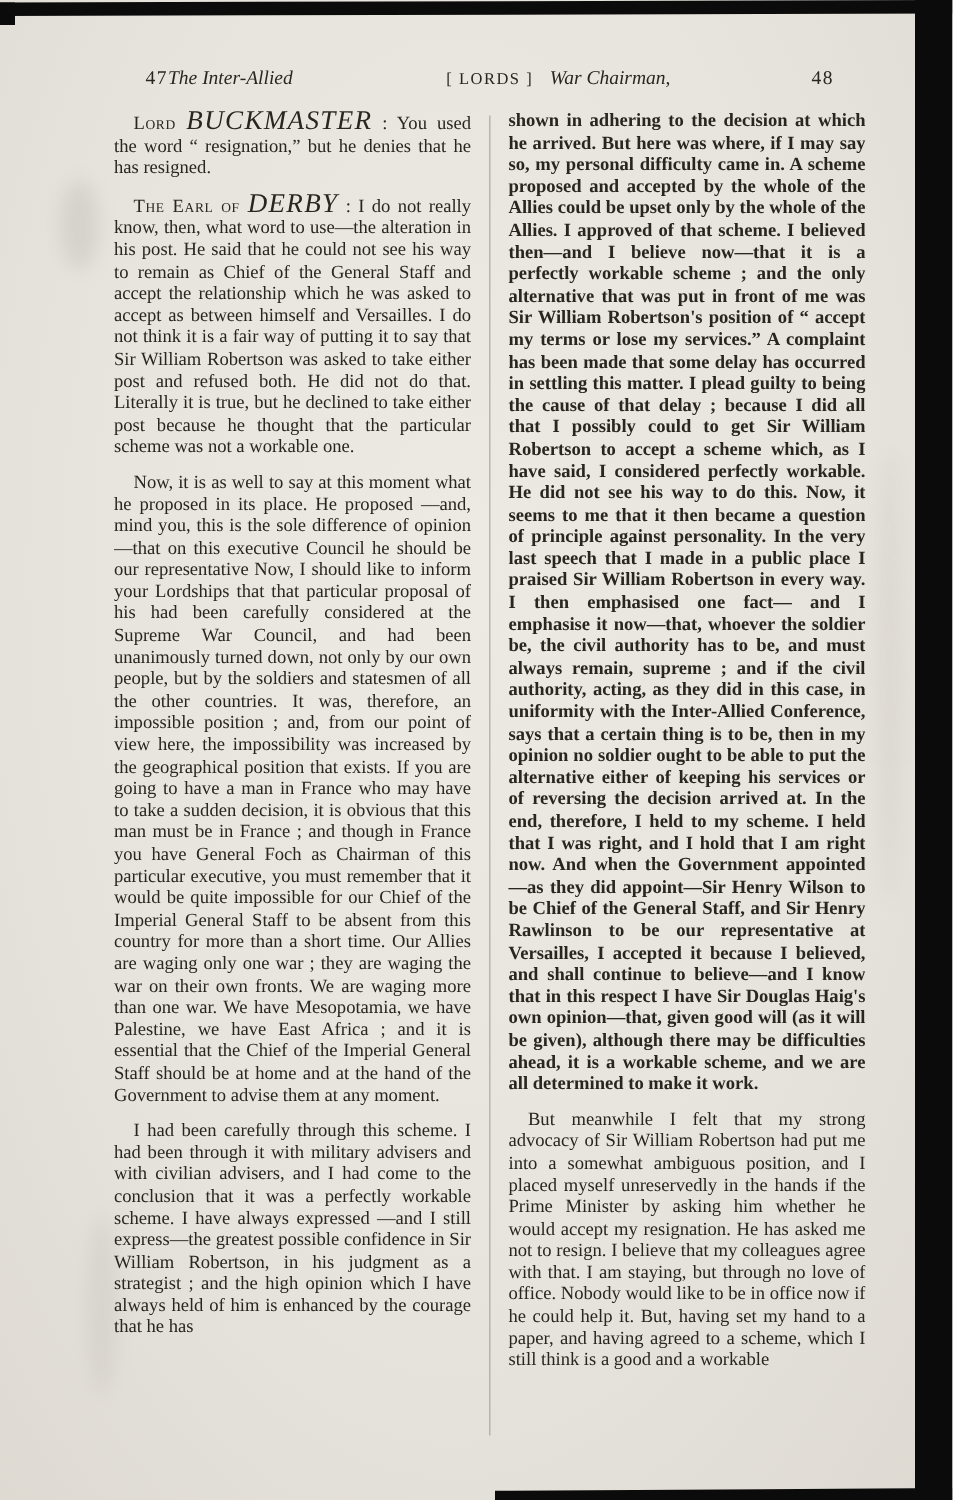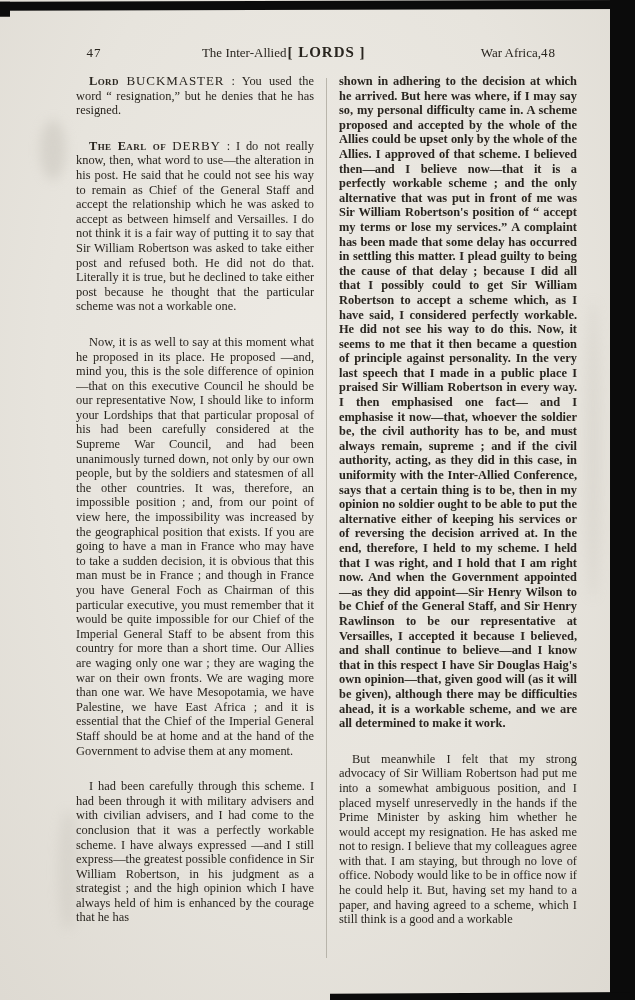--- a/index.html
+++ b/index.html
@@ -23,53 +23,53 @@
   .s1{left:40px;top:120px;width:26px;height:60px;}
   .s2{left:58px;top:810px;width:20px;height:120px;opacity:.25;}
   .s3{left:585px;top:300px;width:16px;height:300px;opacity:.2;}
 
   .content{position:absolute;left:76px;top:44px;width:501px;}
   .running-head{
     display:grid;grid-template-columns:36px 1fr 80px 1fr 36px;
     align-items:baseline;font-size:13px;margin-bottom:13px;
   }
   .rh-num{letter-spacing:1px;}
-  .rh-num.left{text-align:center;}
+  .rh-num.left{text-align:right;}
   .rh-num.right{text-align:left;}
-  .rh-title{text-align:right;}
-  .rh-chamber{text-align:center;letter-spacing:1px;font-size:15px;font-weight:bold;}
+  .rh-title{font-style:italic;text-align:left;}
+  .rh-chamber{text-align:center;letter-spacing:1px;font-size:11px;}
 
   .columns{display:flex;gap:12px;height:928px;overflow:hidden;}
   .col{width:244px;text-align:justify;font-size:12.4px;line-height:14.6px;}
   .divider{width:1px;background:#a8a499;margin-top:4px;height:880px;opacity:.75;}
 
   .para{margin:0;text-indent:13px;}
-  .para + .para{margin-top:21px;}
+  .para + .para{margin-top:9px;}
   .para.no-indent{text-indent:0;font-weight:bold;}
-  .sp-prefix{font-variant:small-caps;letter-spacing:.4px;font-weight:bold;}
-  .sp-name{letter-spacing:.9px;font-size:13px;}
+  .sp-prefix{font-variant:small-caps;letter-spacing:.4px;}
+  .sp-name{letter-spacing:.9px;font-size:18px;font-style:italic;}
 </style>
 </head>
 <body>
 
 <div class="page">
   <div class="bar-top"></div>
   <div class="bar-right"></div>
   <div class="bar-bottom"></div>
   <div class="smudge s1"></div>
   <div class="smudge s2"></div>
   <div class="smudge s3"></div>
 
   <div class="content">
 
     <header class="running-head">
       <span class="rh-num left">47</span>
       <span class="rh-title">The Inter-Allied</span>
       <span class="rh-chamber">[ LORDS ]</span>
-      <span class="rh-title">War Africa,</span>
+      <span class="rh-title">War Chairman,</span>
       <span class="rh-num right">48</span>
     </header>
 
     <div class="columns">
 
       <div class="col">
         <p class="para"><span class="sp-prefix">Lord </span><span class="sp-name">BUCKMASTER</span><span class="sp-sep"> : </span><span>You used the word “ resignation,” but he denies that he has resigned.</span></p>
 
         <p class="para"><span class="sp-prefix">The Earl of </span><span class="sp-name">DERBY</span><span class="sp-sep"> : </span><span>I do not really know, then, what word to use—the alteration in his post.  He said that he could not see his way to remain as Chief of the General Staff and accept the relationship which he was asked to accept as between himself and Versailles.  I do not think it is a fair way of putting it to say that Sir William Robertson was asked to take either post and refused both.  He did not do that.  Literally it is true, but he declined to take either post because he thought that the particular scheme was not a workable one.</span></p>
 

